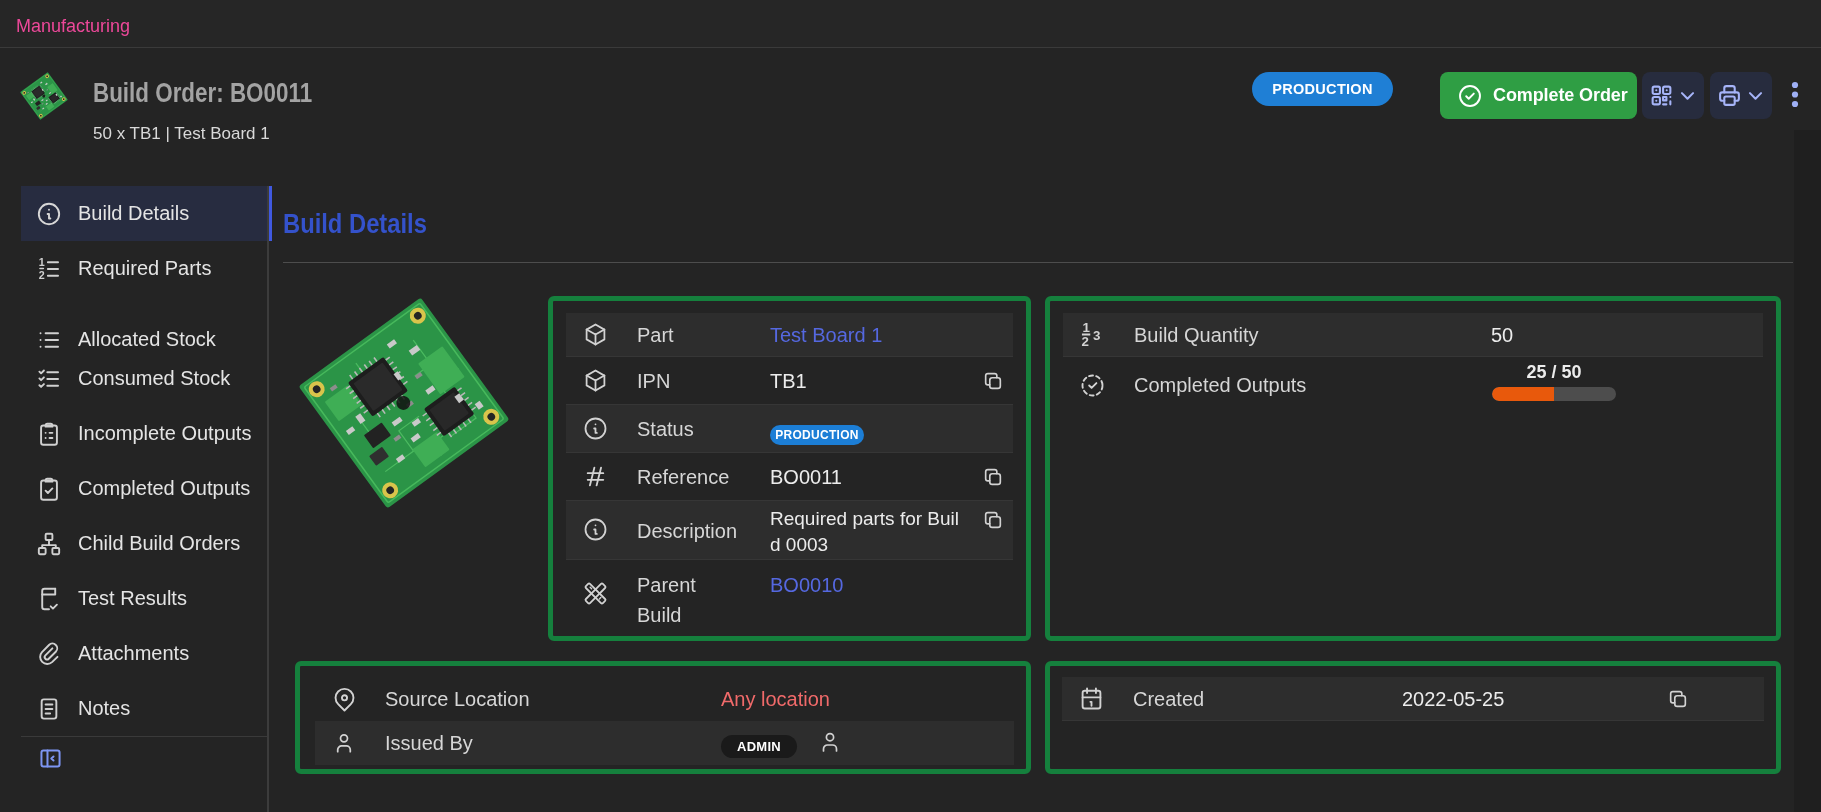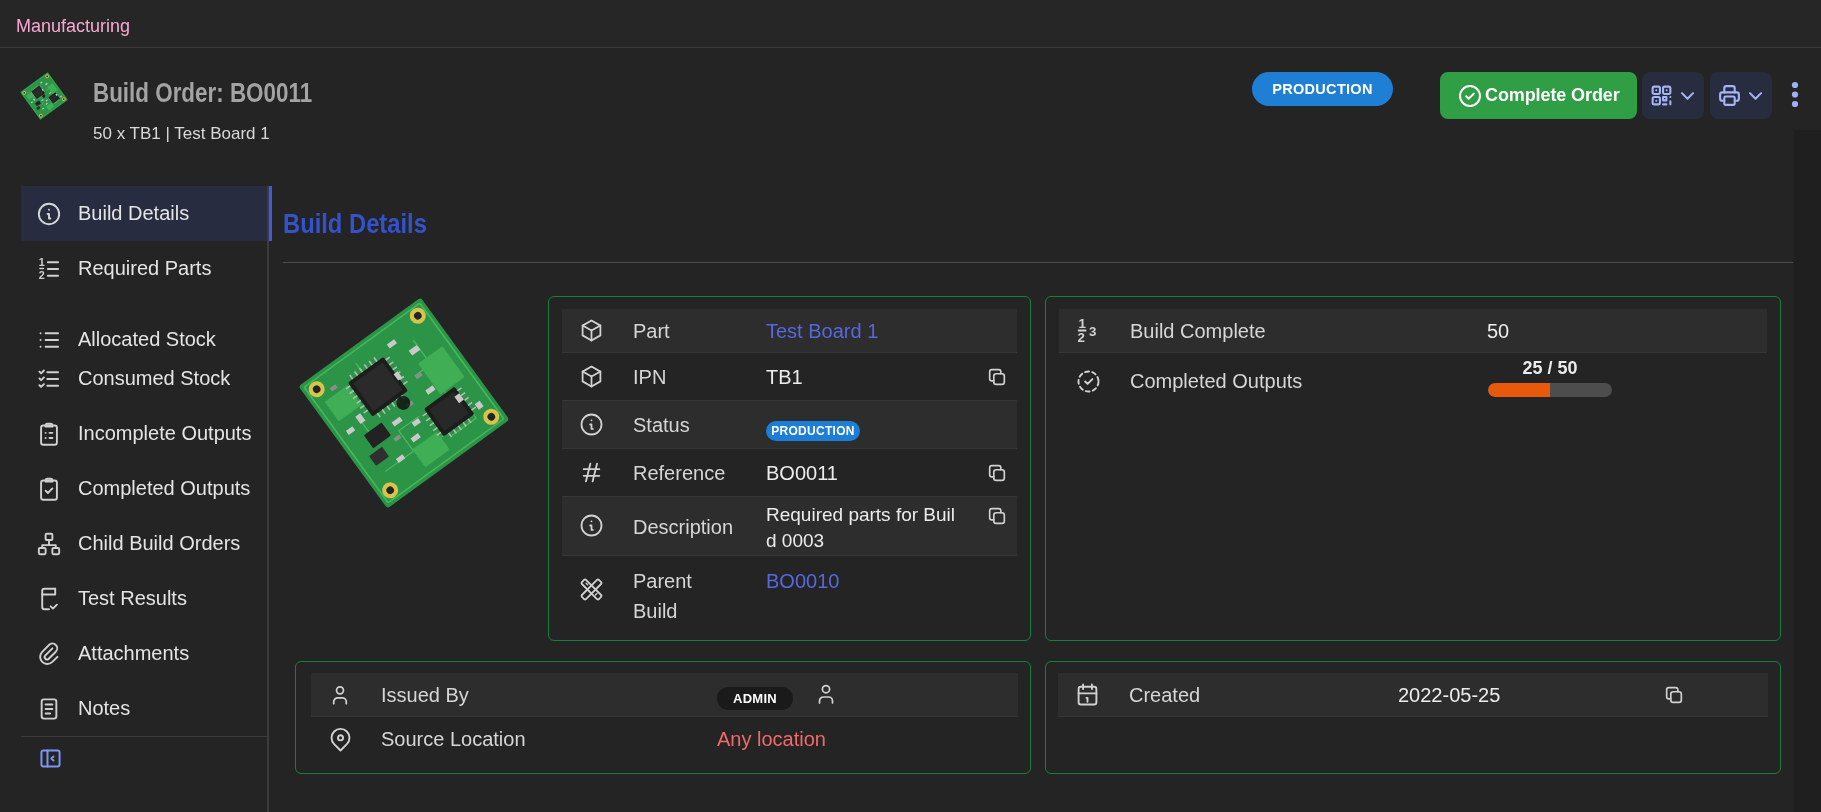--- a/index.html
+++ b/index.html
@@ -1,50 +1,50 @@
 <!DOCTYPE html>
 <html><head>
 <meta charset="utf-8">
 <style>
   * { margin:0; padding:0; box-sizing:border-box; }
   html,body { width:1821px; height:812px; background:#242424; overflow:hidden;
     font-family:"Liberation Sans", sans-serif; }
   #topband { position:absolute; left:0; top:0; width:1821px; height:48px;
     background:#262626; border-bottom:1px solid #3a3a3a; }
-  #crumb { position:absolute; left:16px; top:16px; font-size:18px; color:#f9a8d4; }
+  #crumb { position:absolute; left:16px; top:16px; font-size:18px; color:#ec4899; }
   #rightstrip { position:absolute; left:1794px; top:130px; width:27px; height:682px; background:#1f1f1f; }
 
   
   #title { position:absolute; left:93px; top:77px; font-size:28px; font-weight:bold; color:#a3a3a3; }
   #subtitle { position:absolute; left:93px; top:124px; font-size:17px; color:#d9d9d9; }
   #badge-prod { position:absolute; left:1252px; top:72px; width:141px; height:34px;
     background:#1f7fd5; border-radius:17px; color:#fff; font-weight:bold; font-size:14.5px;
     letter-spacing:0.3px; display:flex; align-items:center; justify-content:center; }
   #btn-complete { position:absolute; left:1440px; top:72px; width:197px; height:47px;
     background:#2f9e44; border-radius:8px; color:#fff; display:flex; align-items:center; }
-  #btn-complete span { font-size:18px; font-weight:600; margin-left:2px; white-space:nowrap; letter-spacing:-0.1px; }
+  #btn-complete span { font-size:18px; font-weight:600; margin-left:10px; white-space:nowrap; letter-spacing:-0.1px; }
   .iconbtn { position:absolute; top:72px; width:62px; height:47px; background:#272c3e;
     border-radius:8px; display:flex; align-items:center; justify-content:center; gap:4px; }
   #btn-qr { left:1642px; } #btn-print { left:1710px; }
 
   
   .nav-item { position:absolute; left:21px; width:246px; height:55px; display:flex; align-items:center; }
   .nav-item .nicon { position:absolute; left:16px; width:24px; height:24px; transform:scale(1.13); }
   .nav-item .ntext { position:absolute; left:57px; font-size:20px; color:#e4e4e4; }
   #nav-active-bg { position:absolute; left:21px; top:186px; width:246px; height:55px; background:#272c40; }
   #nav-bar { position:absolute; left:266.5px; top:186px; width:5px; height:55px; background:#4059e0; }
   #vline { position:absolute; left:267px; top:186px; width:1.5px; height:626px; background:#3c3c3c; }
   #nav-sep { position:absolute; left:21px; top:736px; width:246px; height:1px; background:#3a3a3a; }
   #nav-collapse { position:absolute; left:39px; top:747px; width:23px; height:23px; transform:scale(1.05); }
 
   
   #heading { position:absolute; left:283px; top:209px; font-size:27px; font-weight:bold; color:#3452cb; }
   #hrule { position:absolute; left:283px; top:262px; width:1510px; height:1px; background:#4d4d4d; }
 
-  .card { position:absolute; background:#242424; border:1px solid #15803d; border-radius:6px; }
+  .card { position:absolute; background:#242424; border:5px solid #15803d; border-radius:6px; }
   #cardA { left:548px; top:296px; width:483px; height:345px; padding:12px 13px; }
   #cardB { left:1045px; top:296px; width:736px; height:345px; padding:12px 13px; }
   #cardC { left:295px; top:661px; width:736px; height:113px; padding:11px 12px 11px 15px; }
   #cardD { left:1045px; top:661px; width:736px; height:113px; padding:11px 12px; }
 
   .trow { position:relative; display:flex; align-items:center; border-bottom:1px solid #363636; }
   .trow:last-child { border-bottom:none; }
   .trow.lite { background:#2d2d2d; }
   .ricon { position:absolute; left:18px; width:23px; height:23px; transform:scale(1.16); }
   .rlabel { position:absolute; left:71px; font-size:20px; color:#d6d6d6; line-height:30px; }
@@ -347,58 +347,58 @@
   </div>
 </div>
 <div class="card" id="cardB">
   <div class="trow lite" style="height:44px">
     <svg class="ricon" viewBox="0 0 24 24" fill="#d2d2d2" font-family="Liberation Sans" font-weight="bold">
       <text x="3" y="10" font-size="12">1</text>
       <text x="2" y="22" font-size="12">2</text>
       <text x="12.5" y="17" font-size="12">3</text>
       <path d="M2.5 12h7.5" stroke="#d2d2d2" stroke-width="1.6"></path>
     </svg>
-    <span class="rlabel">Build Complete</span>
+    <span class="rlabel">Build Quantity</span>
     <span class="rvalue" style="left:428px">50</span>
   </div>
   <div class="trow" style="height:56px; border-bottom:none">
     <svg class="ricon" viewBox="0 0 24 24" fill="none" stroke="#d2d2d2" stroke-width="1.7" stroke-linecap="round" stroke-linejoin="round">
       <circle cx="12" cy="12" r="9" stroke-dasharray="3.6 2.9"></circle>
       <path d="M9 12l2.2 2.2L15.5 9.8"></path>
     </svg>
     <span class="rlabel">Completed Outputs</span>
     <div id="progress-wrap">
       <div id="progress-label">25 / 50</div>
       <div id="progress-bar">
           <div id="progress-fill"></div>
         </div>
     </div>
   </div>
 </div>
 <div class="card" id="cardC">
+  <div class="trow" style="height:44px; border-bottom:none">
+    <svg class="ricon" style="left:18px" viewBox="0 0 24 24" fill="none" stroke="#d2d2d2" stroke-width="1.7" stroke-linecap="round" stroke-linejoin="round">
+      <circle cx="12" cy="10.5" r="2.3"></circle>
+      <path d="M17.7 16.2L12 21.9l-5.7-5.7a8.07 8.07 0 1 1 11.4 0z"></path>
+    </svg>
+    <span class="rlabel" style="left:70px">Source Location</span>
+    <span class="rvalue red" style="left:406px">Any location</span>
+  </div>
   <div class="trow lite" style="height:44px">
     <svg class="ricon" style="left:19px; width:20px; height:20px" viewBox="0 0 24 24" fill="none" stroke="#d2d2d2" stroke-width="1.8" stroke-linecap="round" stroke-linejoin="round">
       <circle cx="12" cy="7.2" r="3.6"></circle>
         <path d="M5.5 21v-2a4 4 0 0 1 4-4h5a4 4 0 0 1 4 4v2"></path>
     </svg>
     <span class="rlabel" style="left:70px">Issued By</span>
     <span class="rvalue" style="left:406px; top:10px"><span id="admin-badge">ADMIN</span></span>
     <svg style="position:absolute; left:503px; top:9px; width:24px; height:24px" viewBox="0 0 24 24" fill="none" stroke="#d2d2d2" stroke-width="1.7" stroke-linecap="round" stroke-linejoin="round">
       <circle cx="12" cy="7.2" r="3.6"></circle>
         <path d="M5.5 21v-2a4 4 0 0 1 4-4h5a4 4 0 0 1 4 4v2"></path>
     </svg>
   </div>
-  <div class="trow" style="height:44px; border-bottom:none">
-    <svg class="ricon" style="left:18px" viewBox="0 0 24 24" fill="none" stroke="#d2d2d2" stroke-width="1.7" stroke-linecap="round" stroke-linejoin="round">
-      <circle cx="12" cy="10.5" r="2.3"></circle>
-      <path d="M17.7 16.2L12 21.9l-5.7-5.7a8.07 8.07 0 1 1 11.4 0z"></path>
-    </svg>
-    <span class="rlabel" style="left:70px">Source Location</span>
-    <span class="rvalue red" style="left:406px">Any location</span>
-  </div>
 </div>
 <div class="card" id="cardD">
   <div class="trow lite" style="height:44px">
     <svg class="ricon" viewBox="0 0 24 24" fill="none" stroke="#d2d2d2" stroke-width="1.7" stroke-linecap="round" stroke-linejoin="round">
       <rect x="4" y="5" width="16" height="16" rx="2"></rect>
       <path d="M16 3v4M8 3v4M4 11h16M11 15h1v3.5"></path>
     </svg>
     <span class="rlabel">Created</span>
     <span class="rvalue" style="left:340px">2022-05-25</span>
     <svg class="rcopy" style="left:605px" viewBox="0 0 24 24" fill="none" stroke="#d2d2d2" stroke-width="1.8" stroke-linecap="round" stroke-linejoin="round">

